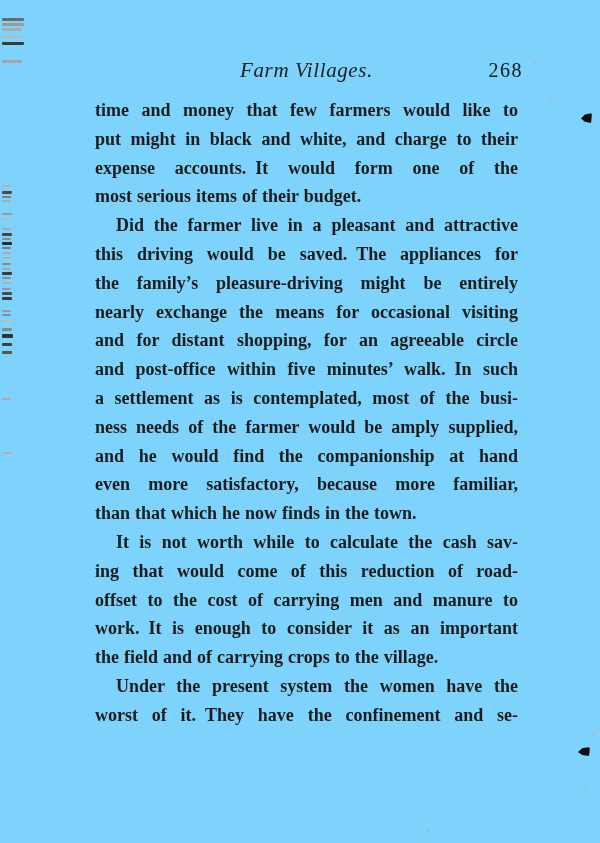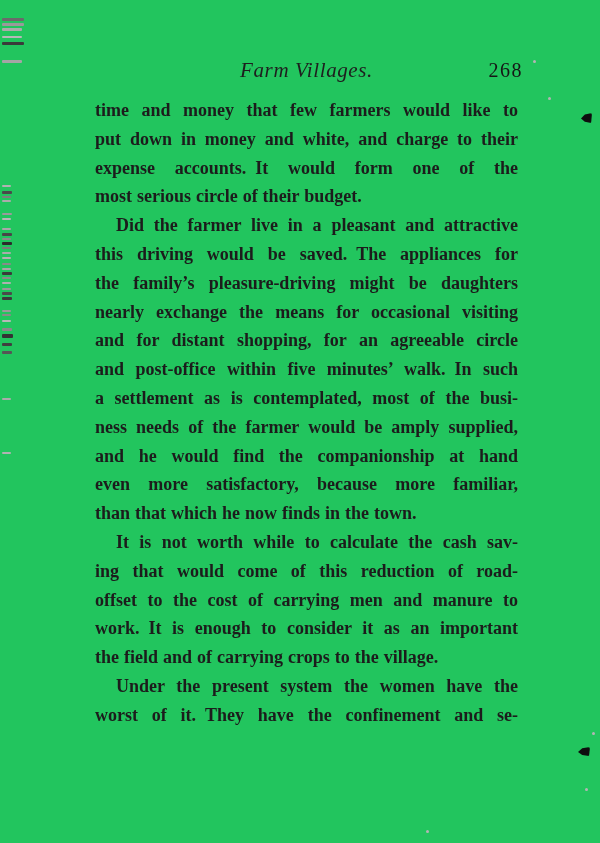--- a/index.html
+++ b/index.html
@@ -4,21 +4,21 @@
 <style>
   html, body {
     margin: 0;
     padding: 0;
     background: #ffffff;
   }
   #page {
     position: relative;
     width: 600px;
     height: 843px;
-    background: #22c55e;
+    background: #7dd3fc;
     overflow: hidden;
     font-family: "Liberation Serif", serif;
     color: #1c1c1c;
   }
   
   .header-row {
     position: absolute;
     top: 58px;
     left: 95px;
     width: 423px;
@@ -93,26 +93,26 @@
 
 <div id="page">
 
   <div class="header-row">
     <div class="running-title">Farm Villages.</div>
     <div class="page-number">268</div>
   </div>
 
   <div class="text-block">
       <div class="text-line">time and money that few farmers would like to</div>
-      <div class="text-line">put down in money and white, and charge to their</div>
+      <div class="text-line">put might in black and white, and charge to their</div>
       <div class="text-line">expense accounts. It would form one of the</div>
-      <div class="text-line lastline">most serious circle of their budget.</div>
+      <div class="text-line lastline">most serious items of their budget.</div>
       <div class="text-line indent">Did the farmer live in a pleasant and attractive</div>
       <div class="text-line">this driving would be saved. The appliances for</div>
-      <div class="text-line">the family’s pleasure-driving might be daughters</div>
+      <div class="text-line">the family’s pleasure-driving might be entirely</div>
       <div class="text-line">nearly exchange the means for occasional visiting</div>
       <div class="text-line">and for distant shopping, for an agreeable circle</div>
       <div class="text-line">and post-office within five minutes’ walk. In such</div>
       <div class="text-line">a settlement as is contemplated, most of the busi-</div>
       <div class="text-line">ness needs of the farmer would be amply supplied,</div>
       <div class="text-line">and he would find the companionship at hand</div>
       <div class="text-line">even more satisfactory, because more familiar,</div>
       <div class="text-line lastline">than that which he now finds in the town.</div>
       <div class="text-line indent">It is not worth while to calculate the cash sav-</div>
       <div class="text-line">ing that would come of this reduction of road-</div>

